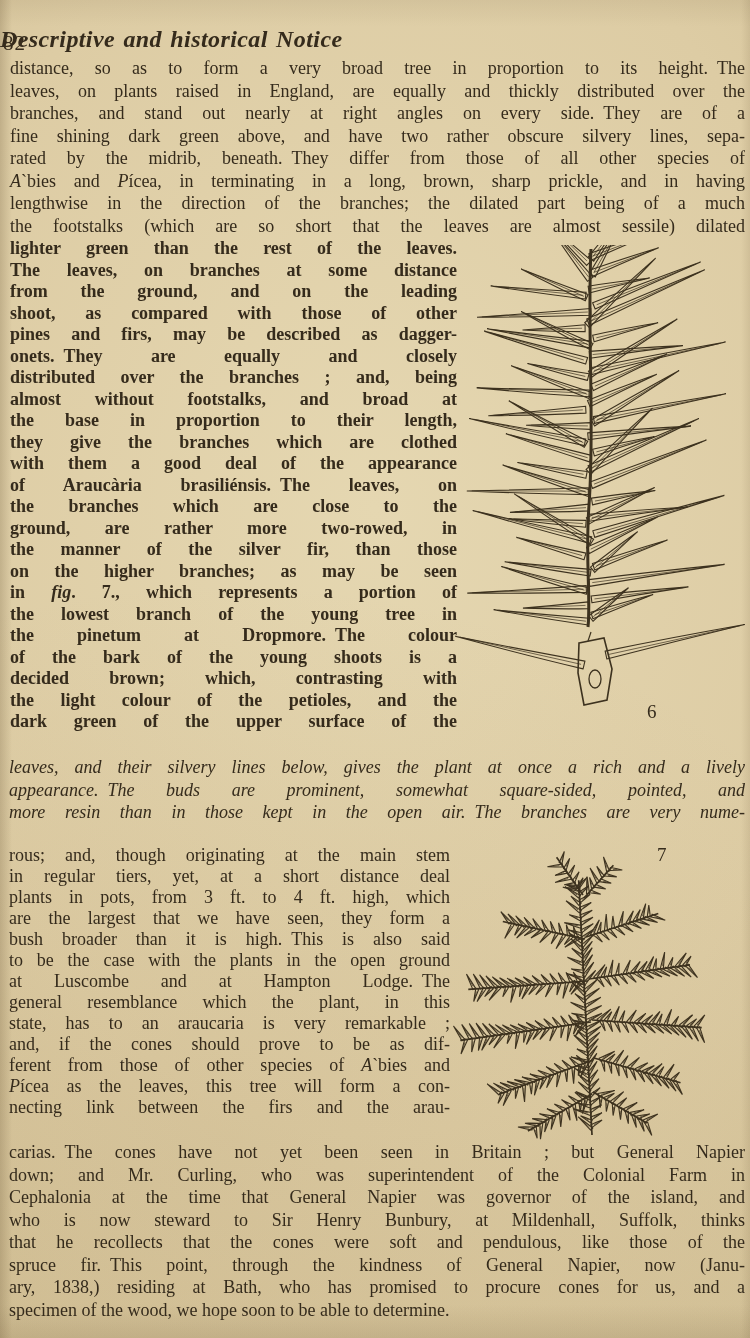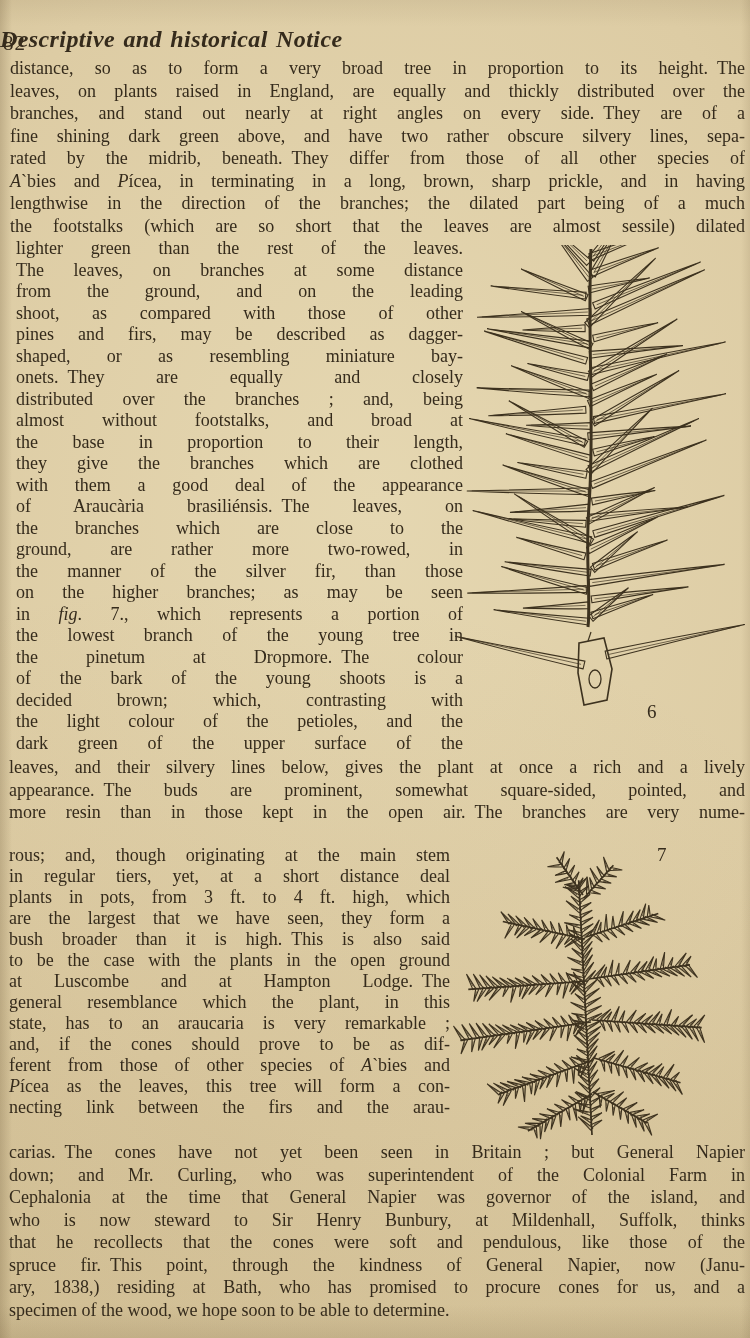--- a/index.html
+++ b/index.html
@@ -25,22 +25,22 @@
     left:0;top:26px;width:740px;text-align:left;
     font-style:italic;font-weight:700;font-size:24px;letter-spacing:0.4px;word-spacing:2px;
   }
   .block{position:absolute;font-size:18px;}
   .tl{text-align:justify;text-align-last:justify;white-space:nowrap;overflow:visible;}
   .tl.nj{text-align-last:left;}
   #block1 .tl,#block3 .tl,#block5 .tl{line-height:22.55px;height:22.55px;}
   #block2 .tl{line-height:21.5px;height:21.5px;}
   #block4 .tl{line-height:21.0px;height:21.0px;}
   #block1{top:57px;left:10px;width:735px;}
-  #block2{top:238px;left:16px;width:447px;}
-  #block3{top:756px;left:9px;width:736px;}
+  #block2{top:238px;left:10px;width:447px;font-weight:bold;}
+  #block3{top:756px;left:9px;width:736px;font-style:italic;}
   #block4{top:845px;left:9px;width:441px;}
   #block5{top:1141px;left:9px;width:736px;}
   #fig6-wrap{left:438px;top:245px;width:312px;height:472px;}
   #fig7-wrap{left:440px;top:843px;width:300px;height:300px;}
   #fig6-wrap svg,#fig7-wrap svg{display:block;width:100%;height:100%;}
   .fig-label{font-size:19px;color:#352b1c;}
   #fig6-label{left:647px;top:701px;}
   #fig7-label{left:657px;top:844px;}
   i{font-style:italic;}
 </style>
@@ -60,21 +60,20 @@
       <div class="tl"><i>A</i><span>`bies and </span><i>P</i><span>ícea, in terminating in a long, brown, sharp prickle, and in having</span></div>
       <div class="tl"><span>lengthwise in the direction of the branches; the dilated part being of a much</span></div>
       <div class="tl"><span>the footstalks (which are so short that the leaves are almost sessile) dilated</span></div>
     </div>
   <div id="block2" class="block">
       <div class="tl"><span>lighter green than the rest of the leaves.</span></div>
       <div class="tl"><span>The leaves, on branches at some distance</span></div>
       <div class="tl"><span>from the ground, and on the leading</span></div>
       <div class="tl"><span>shoot, as compared with those of other</span></div>
       <div class="tl"><span>pines and firs, may be described as dagger-</span></div>
-      <div class="tl"><span>shaped, or as resembling miniature bay-</span></div>
       <div class="tl"><span>onets. They are equally and closely</span></div>
       <div class="tl"><span>distributed over the branches ; and, being</span></div>
       <div class="tl"><span>almost without footstalks, and broad at</span></div>
       <div class="tl"><span>the base in proportion to their length,</span></div>
       <div class="tl"><span>they give the branches which are clothed</span></div>
       <div class="tl"><span>with them a good deal of the appearance</span></div>
       <div class="tl"><span>of Araucària brasiliénsis. The leaves, on</span></div>
       <div class="tl"><span>the branches which are close to the</span></div>
       <div class="tl"><span>ground, are rather more two-rowed, in</span></div>
       <div class="tl"><span>the manner of the silver fir, than those</span></div>

